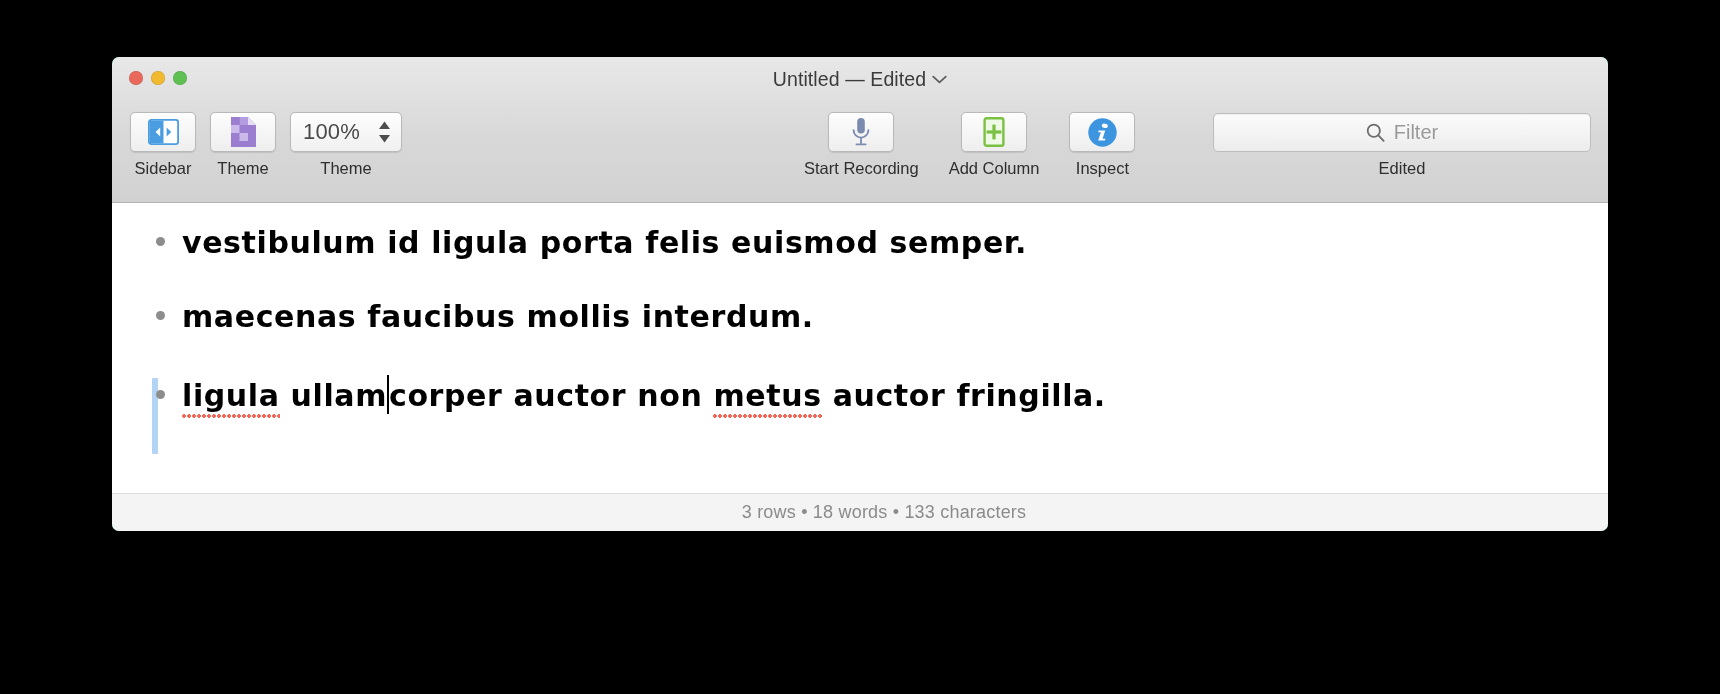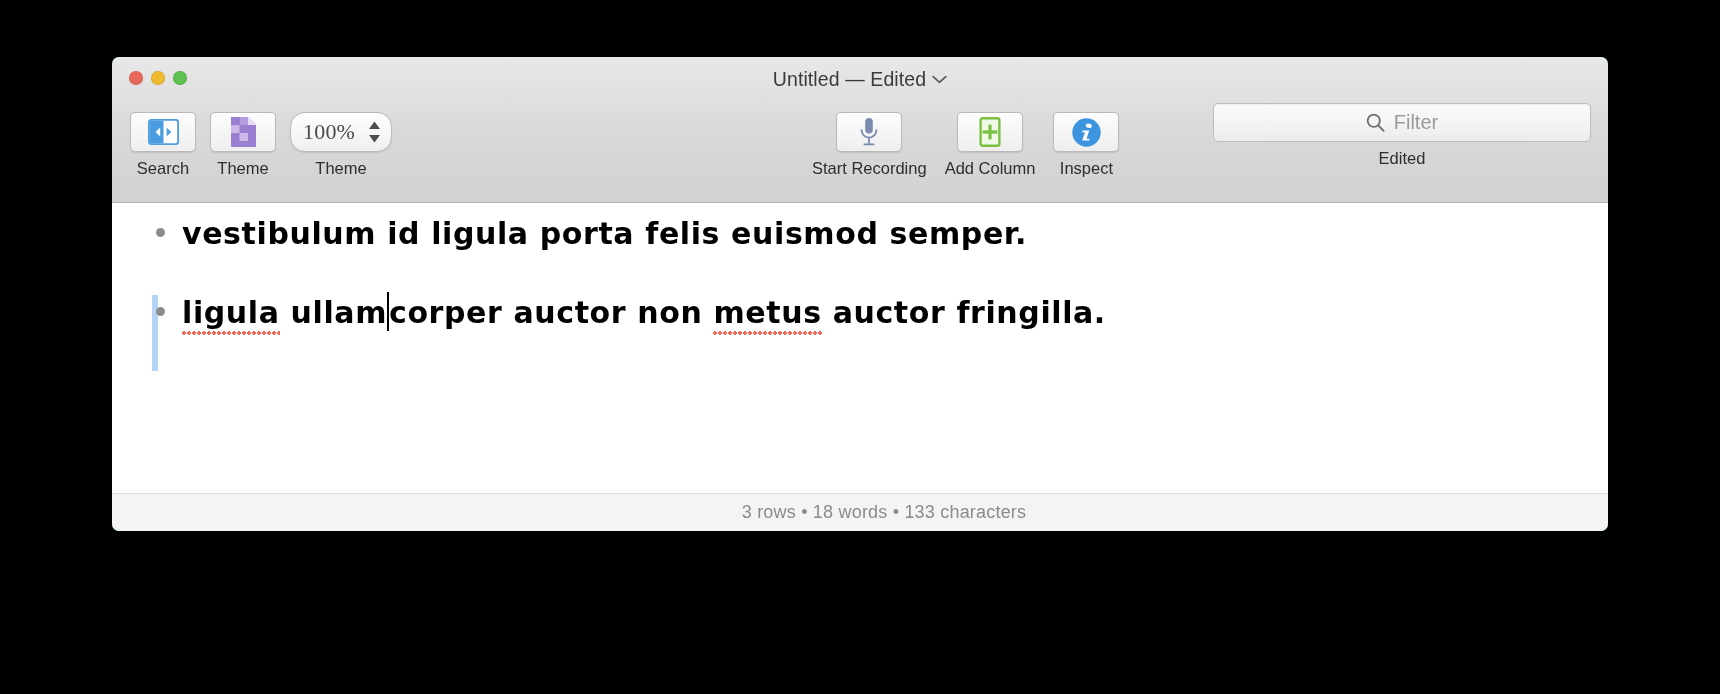--- a/index.html
+++ b/index.html
@@ -117,30 +117,29 @@
   
   .icon-sidebar { width: 31px; height: 26px; position: relative; }
   .icon-sidebar svg { display: block; }
 
   
   .icon-theme { width: 27px; height: 32px; }
   .icon-theme svg { display: block; }
 
   
   .zoom-field {
-    width: 102px;
+    width: 112px;
     height: 40px;
-    border-radius: 15px;
+    border-radius: 5px;
     background: linear-gradient(to bottom, #fefefe 0%, #f7f7f7 50%, #f0f0f0 100%);
     border: 1px solid #b9b9b9;
     box-shadow: 0 0.5px 1px rgba(0,0,0,0.10);
     display: flex;
     align-items: center;
     padding: 0 9px 0 12px;
-    font-family: Liberation Serif, serif;
   }
   .zoom-value {
     flex: 1;
     font-size: 22px;
     color: #4a4a4a;
     letter-spacing: 0.2px;
   }
   .stepper { width: 15px; height: 26px; }
   .stepper svg { display: block; }
 
@@ -180,21 +179,21 @@
   .doc-body {
     position: relative;
     flex: 1 1 auto;
     background: #ffffff;
     overflow: hidden;
   }
 
   .bullet-list {
     position: absolute;
     left: 0; top: 0; right: 0;
-    padding-top: 13px;
+    padding-top: 22px;
   }
 
   .bullet-row {
     position: relative;
     display: flex;
     align-items: baseline;
     height: 74px;
     padding-left: 44px;
   }
 
@@ -301,21 +300,21 @@
             <div class="tbbtn">
               <span class="icon-sidebar">
                 <svg width="31" height="26" viewBox="0 0 31 26">
                   <rect x="0.9" y="0.9" width="29.2" height="24.2" rx="2.4" fill="#ffffff" stroke="#4a9de0" stroke-width="1.8"></rect>
                   <path d="M1.8 1.8 H15.5 V24.2 H1.8 Z" fill="#4a9de0"></path>
                   <path d="M12.2 8.6 L7.6 13 L12.2 17.4 Z" fill="#ffffff"></path>
                   <path d="M18.6 8.6 L23.2 13 L18.6 17.4 Z" fill="#4a9de0"></path>
                 </svg>
               </span>
             </div>
-            <div class="toolbar-label">Search</div>
+            <div class="toolbar-label">Sidebar</div>
           </div>
 
           <div class="tb-item">
             <div class="tbbtn">
               <span class="icon-theme">
                 <svg width="27" height="32" viewBox="0 0 27 32">
                   <path d="M1 1 H18 L26 9 V31 H1 Z" fill="#9b7ed0"></path>
                   <path d="M18 1 L26 9 H18 Z" fill="#e7dff5"></path>
                   <rect x="1" y="9" width="8.5" height="8" fill="#cbb9ea"></rect>
                   <rect x="9.5" y="17" width="8.5" height="8" fill="#cbb9ea"></rect>
@@ -337,21 +336,21 @@
                 </svg>
               </span>
             </div>
             <div class="toolbar-label">Theme</div>
           </div>
 
         </div>
       </div>
 
       <div class="toolbar-group" style="left:692px; top:55px;">
-        <div class="toolbar-row" style="gap:18px;margin-left:8px;">
+        <div class="toolbar-row" style="gap:30px;">
 
           <div class="tb-item">
             <div class="tbbtn">
               <span class="icon-mic">
                 <svg width="22" height="30" viewBox="0 0 22 30">
                   <rect x="7.2" y="1" width="7.6" height="15.5" rx="3.8" fill="#7b8bb0"></rect>
                   <path d="M3.6 13.2 A7.4 7.4 0 0 0 18.4 13.2" fill="none" stroke="#7b8bb0" stroke-width="1.9" stroke-linecap="round"></path>
                   <rect x="10.1" y="20.4" width="1.8" height="6.4" fill="#7b8bb0"></rect>
                   <rect x="5.6" y="26.4" width="10.8" height="1.9" rx="0.9" fill="#7b8bb0"></rect>
                 </svg>
@@ -383,21 +382,21 @@
                   <path d="M11.6 13.6 h6.6 l-2.6 8.1 h2.9 l-0.5 1.8 h-6.8 l2.7 -8.2 h-2.8 Z" fill="#ffffff"></path>
                 </svg>
               </span>
             </div>
             <div class="toolbar-label">Inspect</div>
           </div>
 
         </div>
       </div>
 
-      <div class="toolbar-group" style="right:17px; top:46px;">
+      <div class="toolbar-group" style="right:17px; top:56px;">
         <div class="tb-item">
           <div class="search-field">
             <span class="search-icon">
               <svg width="19" height="19" viewBox="0 0 19 19">
                 <circle cx="7.8" cy="7.8" r="6.1" fill="none" stroke="#6e6e6e" stroke-width="1.8"></circle>
                 <line x1="12.4" y1="12.4" x2="17.6" y2="17.8" stroke="#6e6e6e" stroke-width="1.9" stroke-linecap="round"></line>
               </svg>
             </span>
             <span class="search-placeholder">Filter</span>
           </div>
@@ -408,20 +407,24 @@
     </div>
 
     <div class="doc-body">
       <div class="bullet-list">
 
         <div class="bullet-row">
           <span class="bullet-dot"></span>
           <span class="bullet-text">vestibulum id ligula porta felis euismod semper.</span>
         </div>
 
+        <div class="bullet-row">
+          <span class="bullet-dot"></span>
+          <span class="bullet-text">maecenas faucibus mollis interdum.</span>
+        </div>
 
         <div class="bullet-row">
           <span class="line-marker"></span>
           <span class="bullet-dot"></span>
           <span class="bullet-text"><span class="misspell">ligula</span><span> ullam</span><span class="caret"></span><span>corper auctor non </span><span class="misspell">metus</span><span> auctor fringilla.</span></span>
         </div>
 
       </div>
     </div>
 

